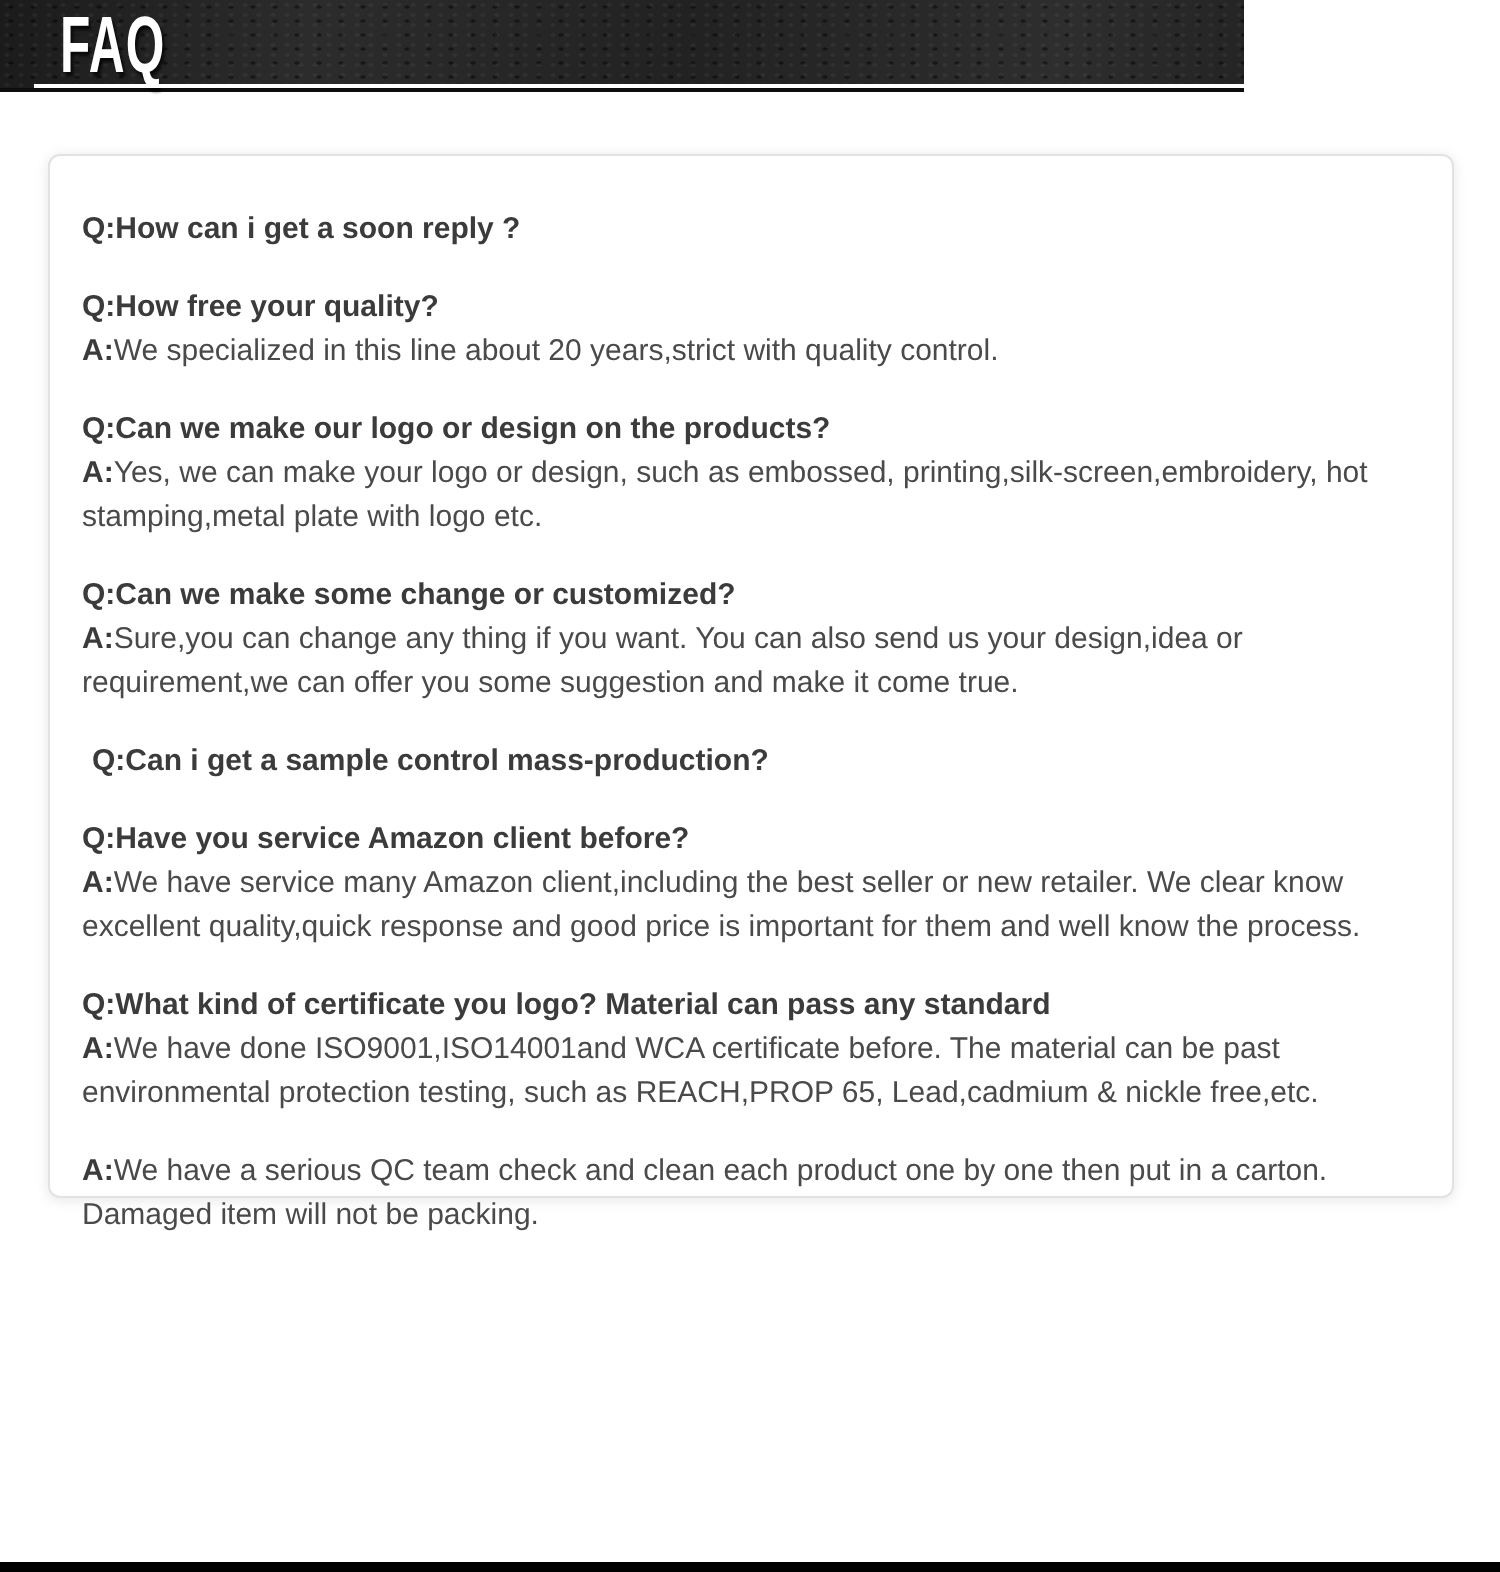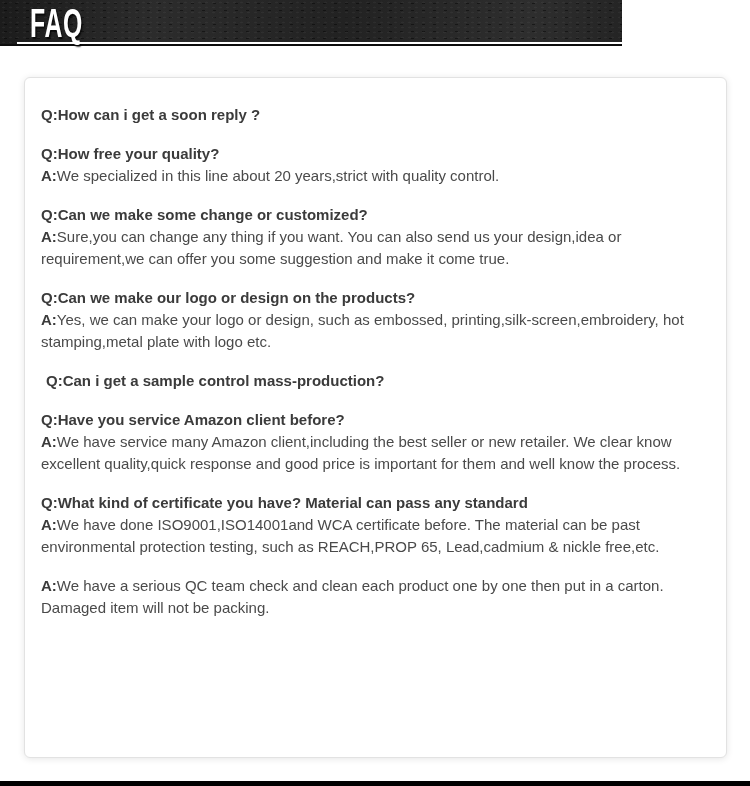--- a/index.html
+++ b/index.html
@@ -39,21 +39,21 @@
     font-size:40px;line-height:40px;font-weight:bold;color:#ffffff;
     letter-spacing:1px;
     transform:scaleX(0.62);
     transform-origin:0 50%;
     text-shadow:2px 2px 2px rgba(0,0,0,0.75);
     white-space:nowrap;
   }
   
   .card{
     position:absolute;left:24px;top:77px;
-    width:703px;height:681px;
+    width:703px;height:522px;
     background:#ffffff;
     border:1px solid var(--card-border,#e2e2e2);
     border-radius:6px;
     box-shadow:0 1px 7px rgba(0,0,0,0.10);
     padding:26px 30px 0 16px;
   }
   .qa{
     margin-bottom:17px;
     font-size:15px;line-height:22px;
     color:var(--answer-text,#4a4a4a);
@@ -88,40 +88,40 @@
     <div class="qa">
       <div class="q-line"><span class="prefix">Q:</span><span>How can i get a soon reply ?</span></div>
     </div>
 
     <div class="qa">
       <div class="q-line"><span class="prefix">Q:</span><span>How free your quality?</span></div>
       <div class="a-line"><span class="prefix">A:</span><span>We specialized in this line about 20 years,strict with quality control.</span></div>
     </div>
 
     <div class="qa">
-      <div class="q-line"><span class="prefix">Q:</span><span>Can we make some change or customized?</span></div>
-      <div class="a-line"><span class="prefix">A:</span><span>Sure,you can change any thing if you want. You can also send us your design,idea or requirement,we can offer you some suggestion and make it come true.</span></div>
+      <div class="q-line"><span class="prefix">Q:</span><span>Can we make our logo or design on the products?</span></div>
+      <div class="a-line"><span class="prefix">A:</span><span>Yes, we can make your logo or design, such as embossed, printing,silk-screen,embroidery, hot stamping,metal plate with logo etc.</span></div>
     </div>
 
     <div class="qa">
-      <div class="q-line"><span class="prefix">Q:</span><span>Can we make our logo or design on the products?</span></div>
-      <div class="a-line"><span class="prefix">A:</span><span>Yes, we can make your logo or design, such as embossed, printing,silk-screen,embroidery, hot stamping,metal plate with logo etc.</span></div>
+      <div class="q-line"><span class="prefix">Q:</span><span>Can we make some change or customized?</span></div>
+      <div class="a-line"><span class="prefix">A:</span><span>Sure,you can change any thing if you want. You can also send us your design,idea or requirement,we can offer you some suggestion and make it come true.</span></div>
     </div>
 
     <div class="qa indent">
       <div class="q-line"><span class="prefix">Q:</span><span>Can i get a sample control mass-production?</span></div>
     </div>
 
     <div class="qa">
       <div class="q-line"><span class="prefix">Q:</span><span>Have you service Amazon client before?</span></div>
       <div class="a-line"><span class="prefix">A:</span><span>We have service many Amazon client,including the best seller or new retailer. We clear know excellent quality,quick response and good price is important for them and well know the process.</span></div>
     </div>
 
     <div class="qa">
-      <div class="q-line"><span class="prefix">Q:</span><span>What kind of certificate you have? Material can pass any standard</span></div>
+      <div class="q-line"><span class="prefix">Q:</span><span>What kind of certificate you logo? Material can pass any standard</span></div>
       <div class="a-line"><span class="prefix">A:</span><span>We have done ISO9001,ISO14001and WCA certificate before. The material can be past environmental protection testing, such as REACH,PROP 65, Lead,cadmium &amp; nickle free,etc.</span></div>
     </div>
 
     <div class="qa">
       <div class="a-line"><span class="prefix">A:</span><span>We have a serious QC team check and clean each product one by one then put in a carton. Damaged item will not be packing.</span></div>
     </div>
 
   </section>
 
   <div class="bottom-bar"></div>

